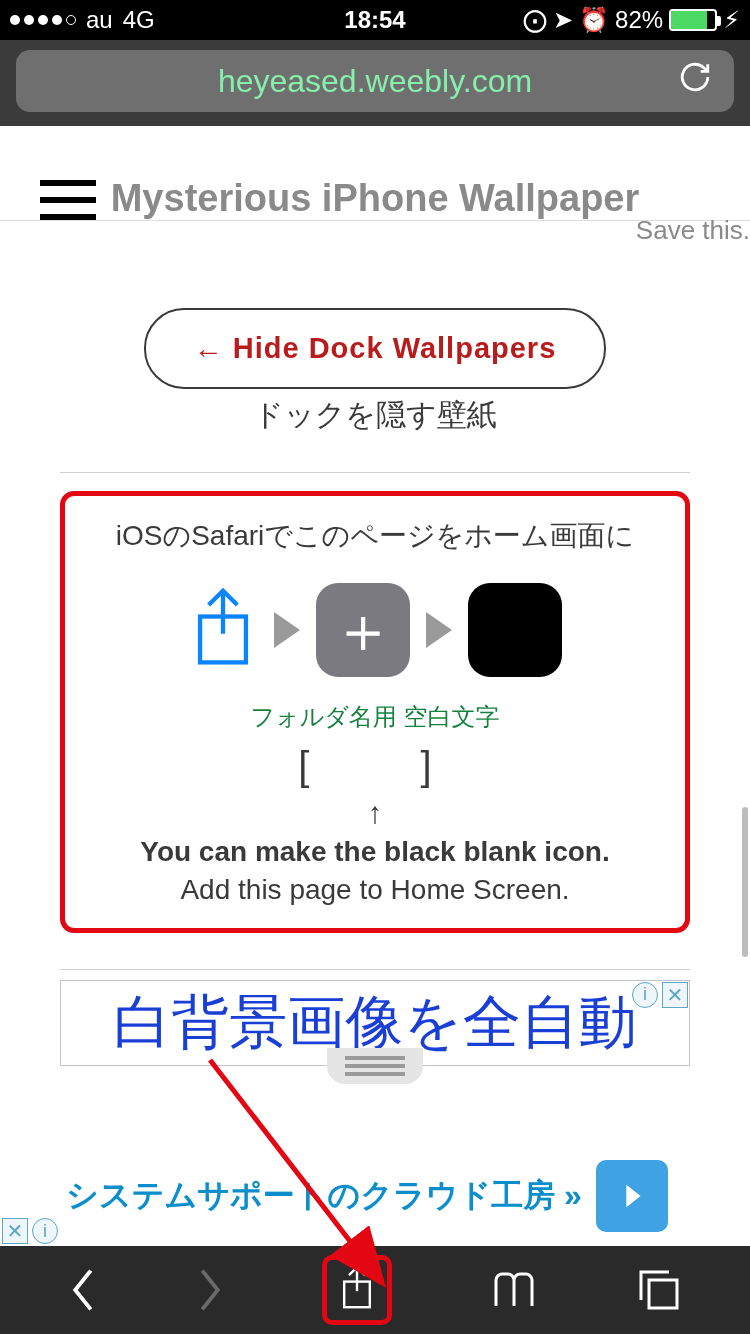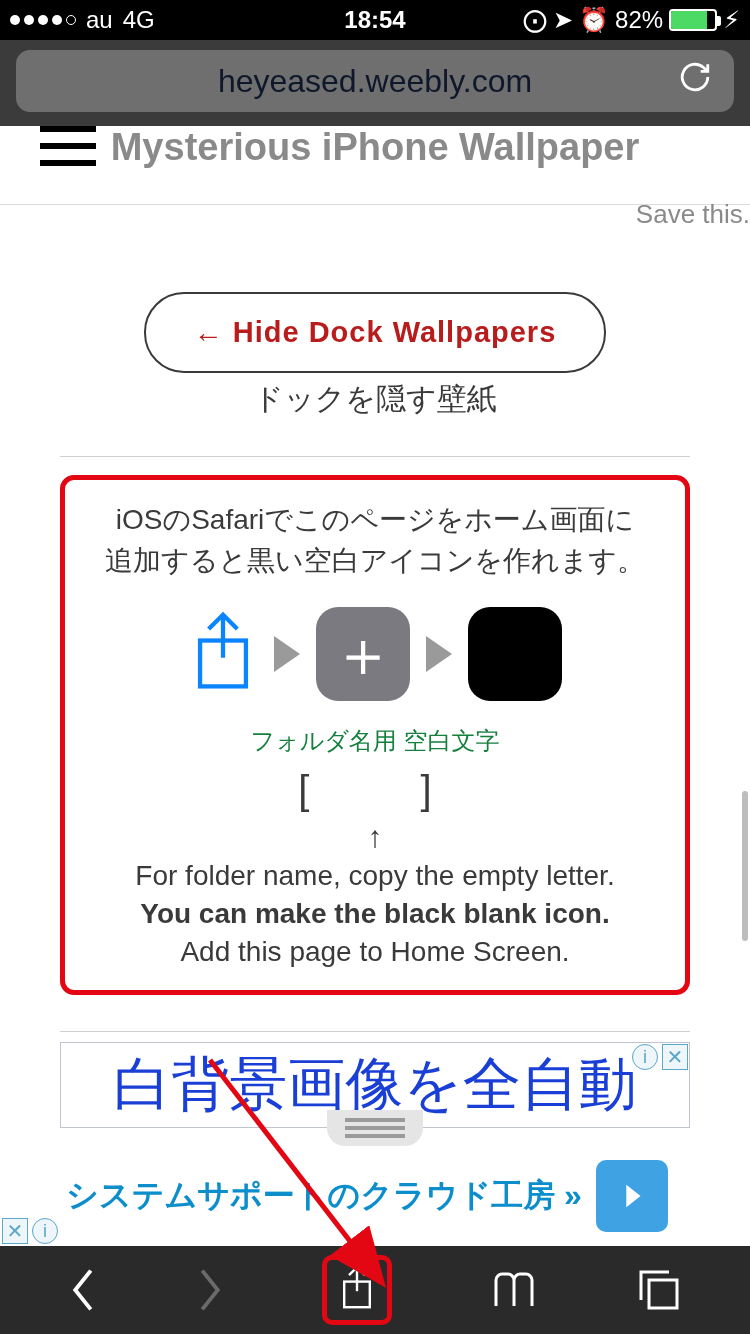--- a/index.html
+++ b/index.html
@@ -10,24 +10,24 @@
   .dots { display:flex; gap:4px; align-items:center;}
   .dot { width:10px; height:10px; border-radius:50%; background:#fff;}
   .dot.off { background:none; border:1px solid #fff;}
   .status-center { position:absolute; left:50%; transform:translateX(-50%); font-weight:600;}
   .status-right { margin-left:auto; display:flex; align-items:center; gap:6px;}
   .battery { width:48px; height:22px; border:2px solid #fff; border-radius:4px; position:relative; display:flex; align-items:center;}
   .battery::after { content:""; position:absolute; right:-6px; top:5px; width:4px; height:10px; background:#fff; border-radius:0 2px 2px 0;}
   .battery-fill { height:100%; width:82%; background:#4cd964; border-radius:2px 0 0 2px;}
   
   .url-bar-wrap { background:#3b3b3b; padding:10px 16px 14px; }
-  .url-pill { background:#6f6f70; border-radius:14px; height:62px; display:flex; align-items:center; justify-content:center; color:#0f172a; font-size:32px; position:relative;}
+  .url-pill { background:#6f6f70; border-radius:14px; height:62px; display:flex; align-items:center; justify-content:center; color:#86efac; font-size:32px; position:relative;}
   .reload { position:absolute; right:22px; }
   
-  .page-header { height:79px; display:flex; align-items:flex-start; border-bottom:1px solid #ddd; position:relative;}
+  .page-header { height:95px; display:flex; align-items:flex-end; border-bottom:1px solid #ddd; position:relative;}
   .hamburger { position:absolute; left:40px; display:flex; flex-direction:column; gap:11px;}
   .hamburger span { width:56px; height:6px; background:#000;}
   .page-title { width:100%; text-align:center; font-size:38px; font-weight:700; color:#8a8a8a;}
   
   .content { position:relative; }
   .save-this { text-align:right; color:#8a8a8a; font-size:26px; margin-top:-6px;}
   .hide-btn { display:block; margin:62px auto 0; border:2px solid #3a3a3a; border-radius:40px; padding:22px 48px; font-size:29px; font-weight:700; color:#b91c1c; background:#fff; letter-spacing:1px;}
   .category { text-align:center; margin-top:38px; font-size:30px; color:#3a3a3a;}
   .category-sub { text-align:center; margin-top:6px; font-size:30px; color:#3a3a3a;}
   hr.sep { border:none; border-top:1px solid #d0d0d0; margin:36px 60px 0;}
@@ -121,42 +121,40 @@
   <div class="save-this">Save this.</div>
 
   <button class="hide-btn">←  Hide Dock Wallpapers</button>
 
   <div class="category-sub">ドックを隠す壁紙</div>
 
   <hr class="sep">
 
   <div class="red-box">
     <div class="jp-note">iOSのSafariでこのページをホーム画面に</div>
-    <div class="jp-note">追加すると黒い空白アイコンを作れます。</div>
 
     <div class="icon-row">
       <span class="share-ico">
         <svg viewBox="0 0 48 60">
             <path d="M24 4v30" stroke="#0a84ff" stroke-width="3" fill="none"></path>
             <path d="M14 14 24 4l10 10" stroke="#0a84ff" stroke-width="3" fill="none"></path>
             <rect x="8" y="22" width="32" height="32" stroke="#0a84ff" stroke-width="3" fill="none"></rect>
           </svg>
       </span>
       <span class="tri"></span>
       <span class="plus-tile">
           <span>＋</span>
         </span>
       <span class="tri"></span>
       <span class="black-tile"></span>
     </div>
 
     <div class="folder-label">フォルダ名用 空白文字</div>
     <div class="brackets">[　 ]</div>
     <div class="arrow-up">↑</div>
-    <div class="en-line">For folder name, copy the empty letter.</div>
     <div class="en-bold">You can make the black blank icon.</div>
     <div class="en-line">Add this page to Home Screen.</div>
   </div>
 
   <hr class="sep">
 
   <div class="ad1-wrap">
     <div class="ad1">白背景画像を全自動</div>
     <div class="ad-i">i</div>
     <div class="ad-x">✕</div>

